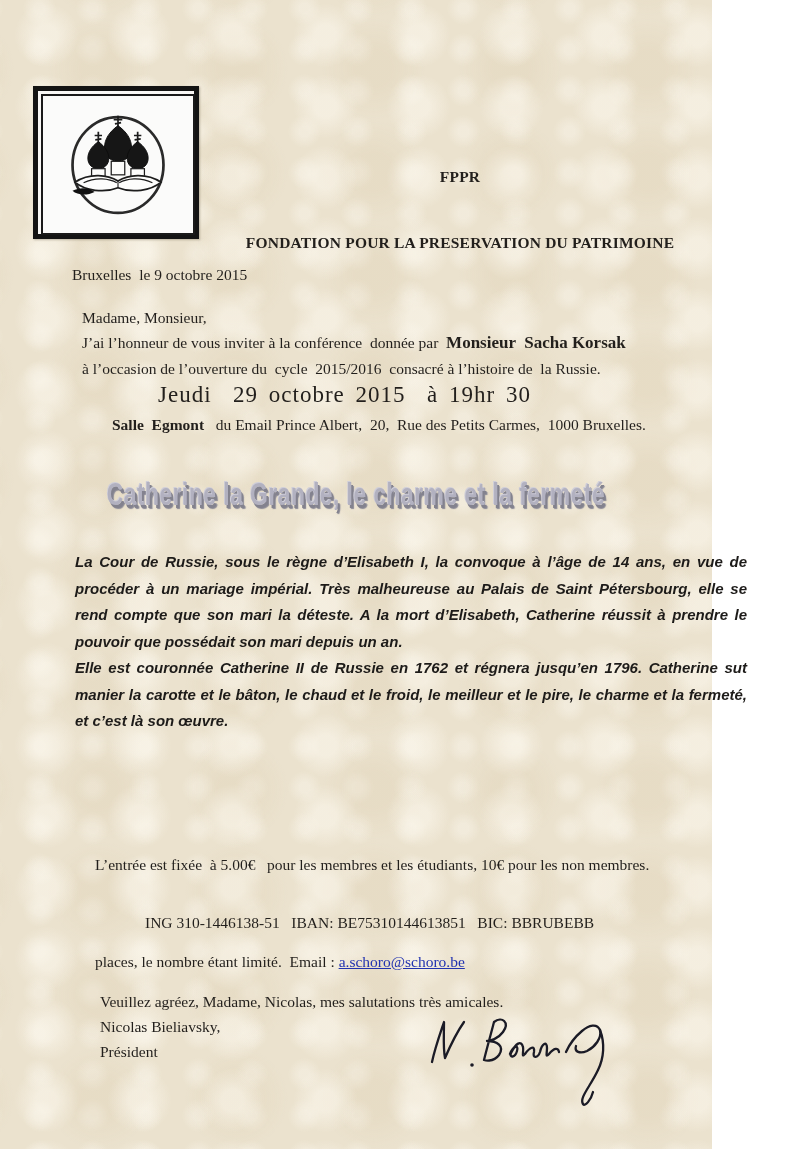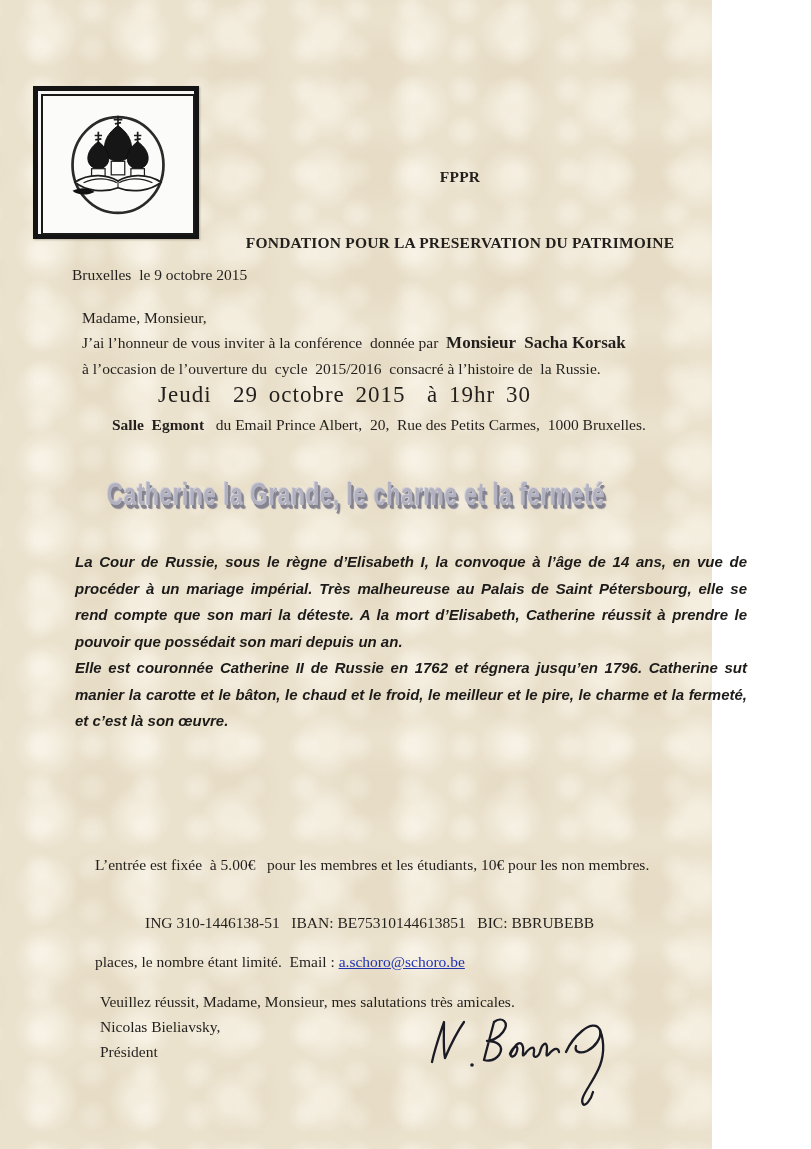--- a/index.html
+++ b/index.html
@@ -106,21 +106,21 @@
   <div class="abstract">
     <p>La Cour de Russie, sous le règne d’Elisabeth I, la convoque à l’âge de 14 ans, en vue de procéder à un mariage impérial. Très malheureuse au Palais de Saint Pétersbourg, elle se rend compte que son mari la déteste. A la mort d’Elisabeth, Catherine réussit à prendre le pouvoir que possédait son mari depuis un an.</p>
     <p>Elle est couronnée Catherine II de Russie en 1762 et régnera jusqu’en 1796. Catherine sut manier la carotte et le bâton, le chaud et le froid, le meilleur et le pire, le charme et la fermeté, et c’est là son œuvre.</p>
   </div>
 
 
   <div class="t" style="left:95px;top:855px;">L’entrée est fixée  à 5.00€   pour les membres et les étudiants, 10€ pour les non membres.</div>
   <div class="t" style="left:145px;top:905px;margin-top:8px;">ING 310-1446138-51   IBAN: BE75310144613851   BIC: BBRUBEBB</div>
   <div class="t" style="left:95px;top:952px;"><span>places, le nombre étant limité.  Email : </span><a href="#" class="email-link">a.schoro@schoro.be</a></div>
 
-  <div class="t" style="left:100px;top:992px;">Veuillez réussit, Madame, Monsieur, mes salutations très amicales.</div>
+  <div class="t" style="left:100px;top:992px;">Veuillez agréez, Madame, Nicolas, mes salutations très amicales.</div>
   <div class="t" style="left:100px;top:1017px;">Nicolas Bieliavsky,</div>
   <div class="t" style="left:100px;top:1042px;">Président</div>
 
   <svg class="sig-svg" width="220" height="100" viewBox="0 0 220 100">
     <g fill="none" stroke="#1b1b26" stroke-width="2.3" stroke-linecap="round" stroke-linejoin="round">
       <path d="M8,52 C11,38 16,24 20,12 C20,26 19,38 21,48 C27,34 33,22 40,12"></path>
       <path d="M60,50 C64,34 68,20 70,12 C78,6 86,12 79,22 C74,29 66,31 63,31 C73,31 81,36 75,45 C69,53 60,50 60,50"></path>
       <path d="M86,44 C89,36 95,34 93,41 C91,48 85,48 87,43 C92,33 97,30 99,37 C100,42 97,48 101,44 C106,37 111,35 110,42 C108,49 114,48 116,42 C118,33 123,31 123,38 C123,44 121,48 125,44 C130,38 134,37 135,42"></path>
       <path d="M142,42 C146,33 152,26 158,21 C165,15 173,13 176,20 C178,28 171,37 163,41 C156,44 150,42 152,36"></path>
       <path d="M176,20 C181,33 180,48 174,60 C166,77 155,88 159,94 C161,97 167,90 169,82"></path>

